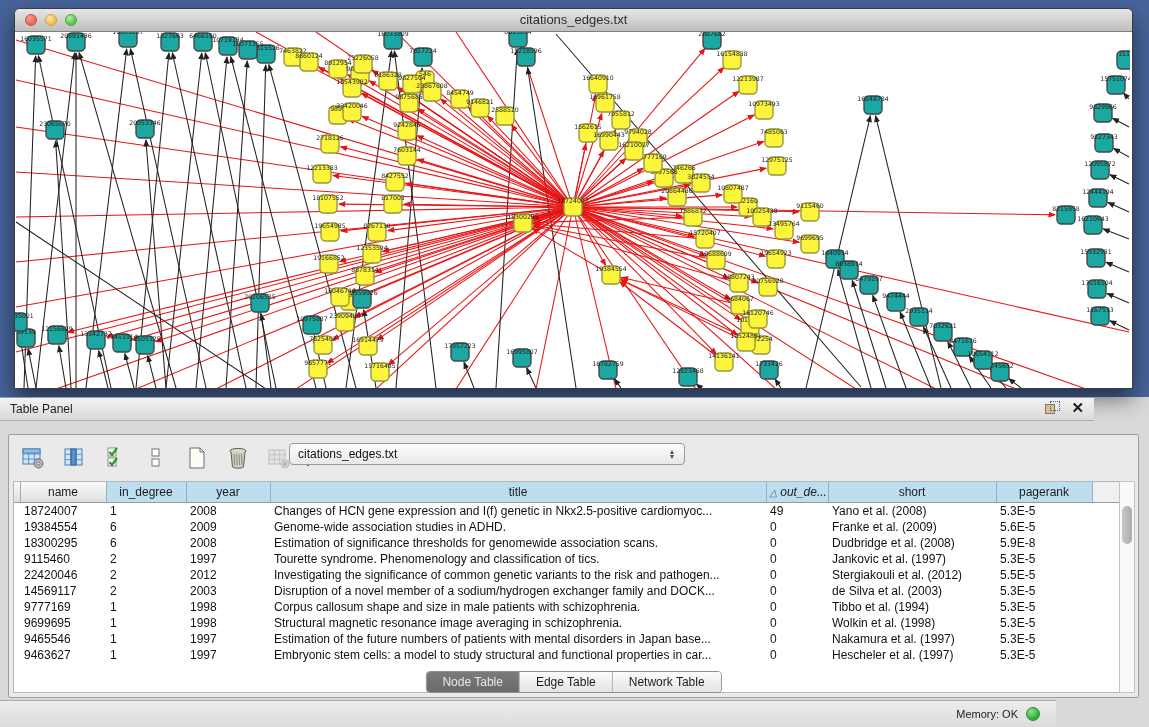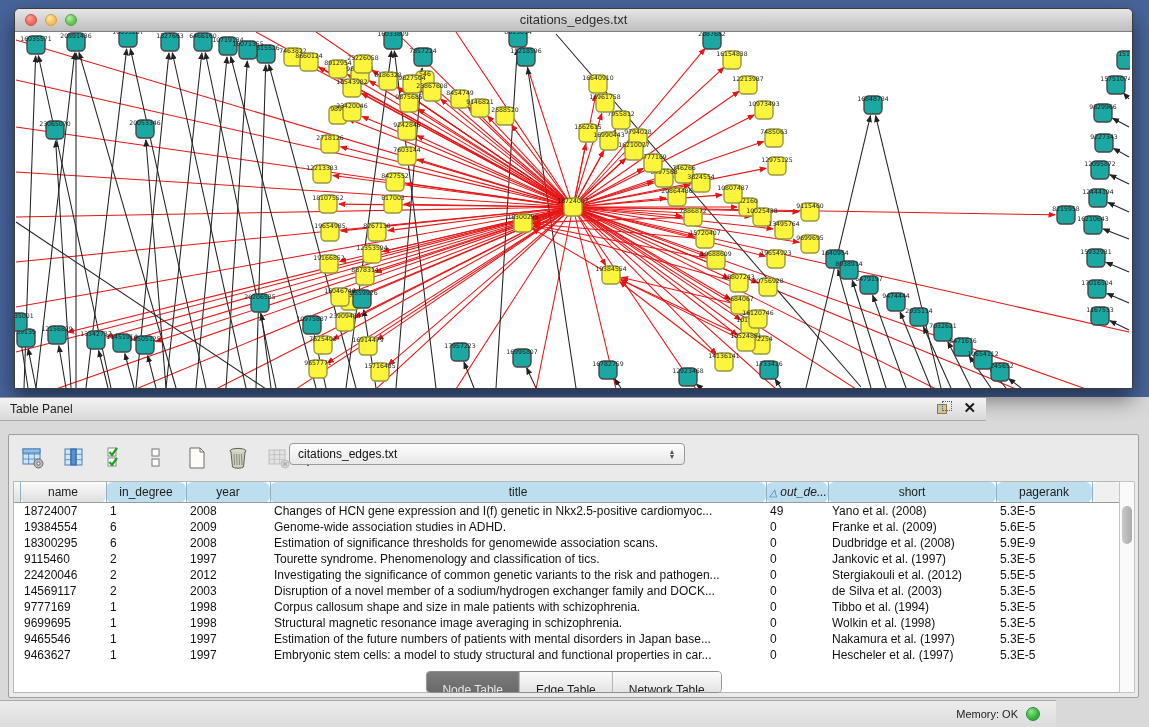--- a/index.html
+++ b/index.html
@@ -13,55 +13,55 @@
   .title-text{position:absolute;left:0;right:0;top:3px;text-align:center;font-size:13px;color:#2e2e2e;}
   .lights{position:absolute;left:10px;top:5px;display:flex;gap:8px;}
   .light{width:12px;height:12px;border-radius:50%;box-sizing:border-box;}
   .light.red{background:radial-gradient(circle at 35% 30%,#ff9f97,#EC6A5E 60%);border:1px solid #c84f45;}
   .light.yellow{background:radial-gradient(circle at 35% 30%,#ffe9a8,#F5BF4F 60%);border:1px solid #cfa043;}
   .light.green{background:radial-gradient(circle at 35% 30%,#b4f0a6,#61C454 60%);border:1px solid #4ea343;}
   .canvas{position:relative;width:1115px;height:356px;background:#ffffff;overflow:hidden;}
   .canvas svg{display:block;}
 
   
-  .tp-header{position:absolute;left:0;top:397px;width:986px;height:24px;background:linear-gradient(#F3F3F3,#D9D9D9);border-top:1px solid #9a9a9a;border-bottom:1px solid #ababab;box-sizing:border-box;}
+  .tp-header{position:absolute;left:0;top:397px;width:1094px;height:24px;background:linear-gradient(#F3F3F3,#D9D9D9);border-top:1px solid #9a9a9a;border-bottom:1px solid #ababab;box-sizing:border-box;}
   .tp-title{position:absolute;left:10px;top:4px;font-size:12px;color:#1f1f1f;}
   .tp-icons{position:absolute;right:10px;top:3px;display:flex;gap:12px;align-items:center;}
   .float-ic{position:relative;width:14px;height:14px;}
   .float-ic .sq1{position:absolute;left:0;top:3px;width:8px;height:8px;border:1.5px solid #8f7a45;background:#cfc29a;}
   .float-ic .sq2{position:absolute;left:5px;top:0;width:8px;height:8px;border:1.5px dotted #47609a;background:transparent;}
   .close-ic{font-size:15px;font-weight:bold;color:#1a1a1a;line-height:14px;}
 
   .tp-body{position:absolute;left:0;top:421px;width:1149px;height:279px;background:#D9D9D9;}
   .inner-panel{position:absolute;left:8px;top:13px;width:1131px;height:264px;background:#EAEAEA;border:1px solid #9e9e9e;border-radius:2px;box-sizing:border-box;}
 
   .toolbar{position:absolute;left:10px;top:6px;height:34px;display:flex;align-items:center;gap:13px;}
   .tool{width:28px;height:28px;display:flex;align-items:center;justify-content:center;}
   .tool.disabled{opacity:.55;}
   .fx{font-family:"DejaVu Serif",serif;font-style:italic;font-size:14px;color:#111;}
   .combo{position:absolute;left:280px;top:8px;width:396px;height:22px;background:linear-gradient(#FDFDFD,#E8E8E8);border:1px solid #9a9a9a;border-radius:4px;box-sizing:border-box;display:flex;align-items:center;}
   .combo-value{flex:1;font-size:12px;color:#111;padding-left:8px;white-space:nowrap;overflow:hidden;}
   .combo-arrows{width:16px;display:flex;flex-direction:column;align-items:center;line-height:5px;font-size:7px;color:#555;padding-right:4px;}
 
   .tbl-wrap{position:absolute;left:4px;top:46px;width:1108px;height:212px;background:#fff;border:1px solid #b7b7b7;border-right:none;box-sizing:border-box;overflow:hidden;}
   table.grid{border-collapse:collapse;table-layout:fixed;width:1106px;font-size:12px;}
-  table.grid th{height:20px;font-weight:normal;color:#1c1c1c;border-right:1px solid #8fb3c6;border-bottom:1px solid #9a9a9a;padding:0 3px;overflow:hidden;white-space:nowrap;border-radius:7px;}
+  table.grid th{height:20px;font-weight:normal;color:#1c1c1c;border-right:1px solid #8fb3c6;border-bottom:1px solid #9a9a9a;padding:0 3px;overflow:hidden;white-space:nowrap;}
   th.h-gray{background:linear-gradient(#FAFAFA,#DFDFDF);border-right:1px solid #aaa;}
   th.h-blue{background:#BCDEEE;}
   th.h-filler{background:#F0F0F0;border-right:none;}
   th .sortmark{color:#2d6f9d;font-size:10px;margin-right:3px;}
   th.al{text-align:left;font-style:italic;}
   table.grid td{height:16px;line-height:16px;padding:0 4px;color:#111;white-space:nowrap;overflow:hidden;border:none;}
   tr.data-row{background:#fff;}
 
   .vscroll{position:absolute;right:3px;top:46px;width:16px;height:212px;background:#FAFAFA;border:1px solid #c3c3c3;box-sizing:border-box;border-radius:1px;}
   .vthumb{position:absolute;left:2px;top:24px;width:10px;height:38px;background:linear-gradient(90deg,#c9c9c9,#ababab);border-radius:6px;}
 
   .tabs{position:absolute;left:50%;transform:translateX(-50%);bottom:4px;display:flex;height:20px;border:1px solid #8f8f8f;border-radius:4px;overflow:hidden;background:#f4f4f4;}
-  .tab{padding:8px 16px;font-size:12px;line-height:20px;color:#1d1d1d;background:linear-gradient(#FBFBFB,#E4E4E4);border-right:1px solid #adadad;}
+  .tab{padding:0 16px;font-size:12px;line-height:20px;color:#1d1d1d;background:linear-gradient(#FBFBFB,#E4E4E4);border-right:1px solid #adadad;}
   .tab:last-child{border-right:none;}
   .tab.active{background:linear-gradient(#7b7b7b,#6a6a6a);color:#e9e9e9;}
 
   .footer{position:absolute;left:0;top:700px;width:1056px;height:27px;background:linear-gradient(#ECECEC,#DCDCDC);border-top:1px solid #a9a9a9;box-sizing:border-box;}
   .mem{position:absolute;right:38px;top:7px;font-size:11px;color:#222;}
   .memdot{position:absolute;right:16px;top:6px;width:14px;height:14px;border-radius:50%;background:radial-gradient(circle at 35% 30%,#8fe489,#2fae3a 65%);border:1px solid #2b8a33;box-sizing:border-box;}
 </style>
 </head>
 <body>
 
@@ -655,21 +655,21 @@
                 <td></td>
               </tr>
               <tr class="data-row">
                 <td></td>
                 <td>18300295</td>
                 <td>6</td>
                 <td>2008</td>
                 <td>Estimation of significance thresholds for genomewide association scans.</td>
                 <td>0</td>
                 <td>Dudbridge et al. (2008)</td>
-                <td>5.9E-9</td>
+                <td>5.9E-8</td>
                 <td></td>
               </tr>
               <tr class="data-row">
                 <td></td>
                 <td>9115460</td>
                 <td>2</td>
                 <td>1997</td>
                 <td>Tourette syndrome. Phenomenology and classification of tics.</td>
                 <td>0</td>
                 <td>Jankovic et al. (1997)</td>

